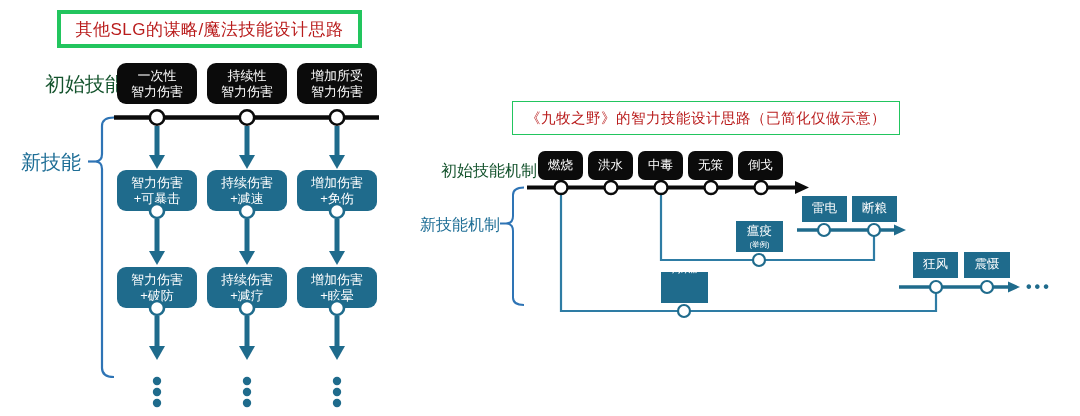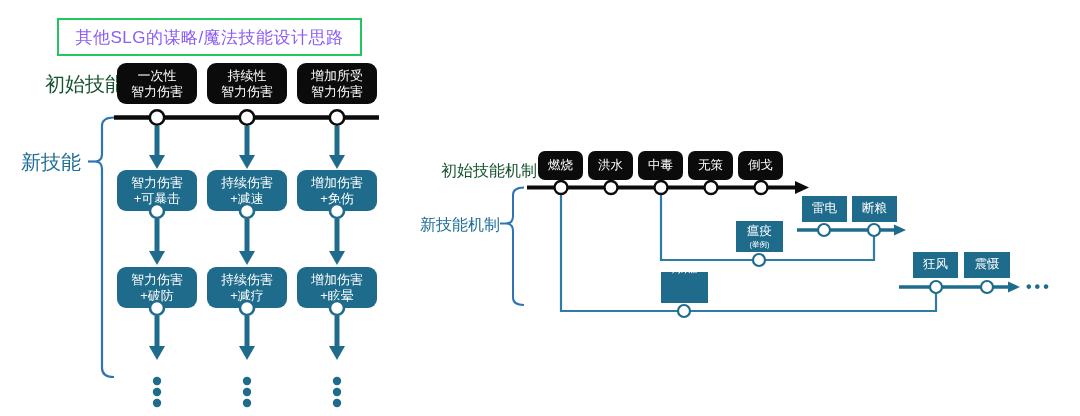--- a/index.html
+++ b/index.html
@@ -1,23 +1,23 @@
 <!DOCTYPE html>
 <html><head>
 <meta charset="utf-8">
 <style>
   html,body{margin:0;padding:0;background:#fff;}
   .canvas{
     position:relative;width:1080px;height:416px;background:#ffffff;overflow:hidden;
     font-family:"Liberation Sans","DejaVu Sans",sans-serif;
   }
   .titlebox{
-    position:absolute;border:2px solid #22c55e;background:#fff;color:#8b5cf6;
+    position:absolute;border:4px solid #22c55e;background:#fff;color:#b91c1c;
     display:flex;align-items:center;justify-content:center;text-align:center;
-    box-sizing:border-box;letter-spacing:.5px;margin-top:8px;
+    box-sizing:border-box;letter-spacing:.5px;
   }
   .lbl{position:absolute;white-space:nowrap;}
   .lbl.dark{color:#14532d;margin-left:39px;}
   .lbl.teal{color:#1e6e96;}
   .box{
     position:absolute;color:#ffffff;display:flex;flex-direction:column;
     align-items:center;justify-content:center;text-align:center;
     white-space:pre-line;box-sizing:border-box;line-height:1.22;
   }
   .box.black{background:#0b0b0b;border-radius:9px;font-size:13px;}
@@ -56,20 +56,21 @@
     <div class="box teal" style="left:297px;top:170px;width:80px;height:41px;">增加伤害
 +免伤</div>
 
     <div class="box teal" style="left:117px;top:267px;width:80px;height:41px;">智力伤害
 +破防</div>
     <div class="box teal" style="left:207px;top:267px;width:80px;height:41px;">持续伤害
 +减疗</div>
     <div class="box teal" style="left:297px;top:267px;width:80px;height:41px;">增加伤害
 +眩晕</div>
 
+    <div class="titlebox" style="left:512px;top:101px;width:388px;height:34px;font-size:14.5px;border-width:1.5px;">《九牧之野》的智力技能设计思路（已简化仅做示意）</div>
 
     <div class="lbl dark" style="left:402px;top:161px;font-size:16px;">初始技能机制</div>
 
     <div class="lbl teal" style="left:420px;top:215px;font-size:16px;">新技能机制</div>
 
     <div class="box small-black" style="left:538px;top:151px;width:45px;height:29px;">燃烧</div>
     <div class="box small-black" style="left:588px;top:151px;width:45px;height:29px;">洪水</div>
     <div class="box small-black" style="left:638px;top:151px;width:45px;height:29px;">中毒</div>
     <div class="box small-black" style="left:688px;top:151px;width:45px;height:29px;">无策</div>
     <div class="box small-black" style="left:738px;top:151px;width:45px;height:29px;">倒戈</div>

